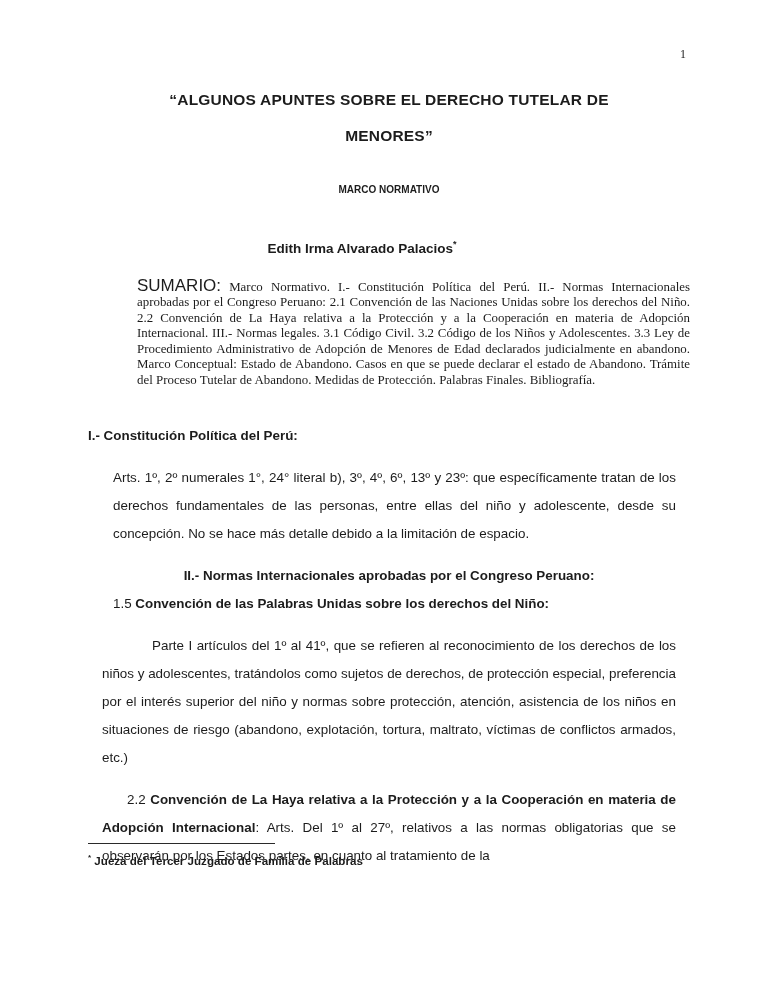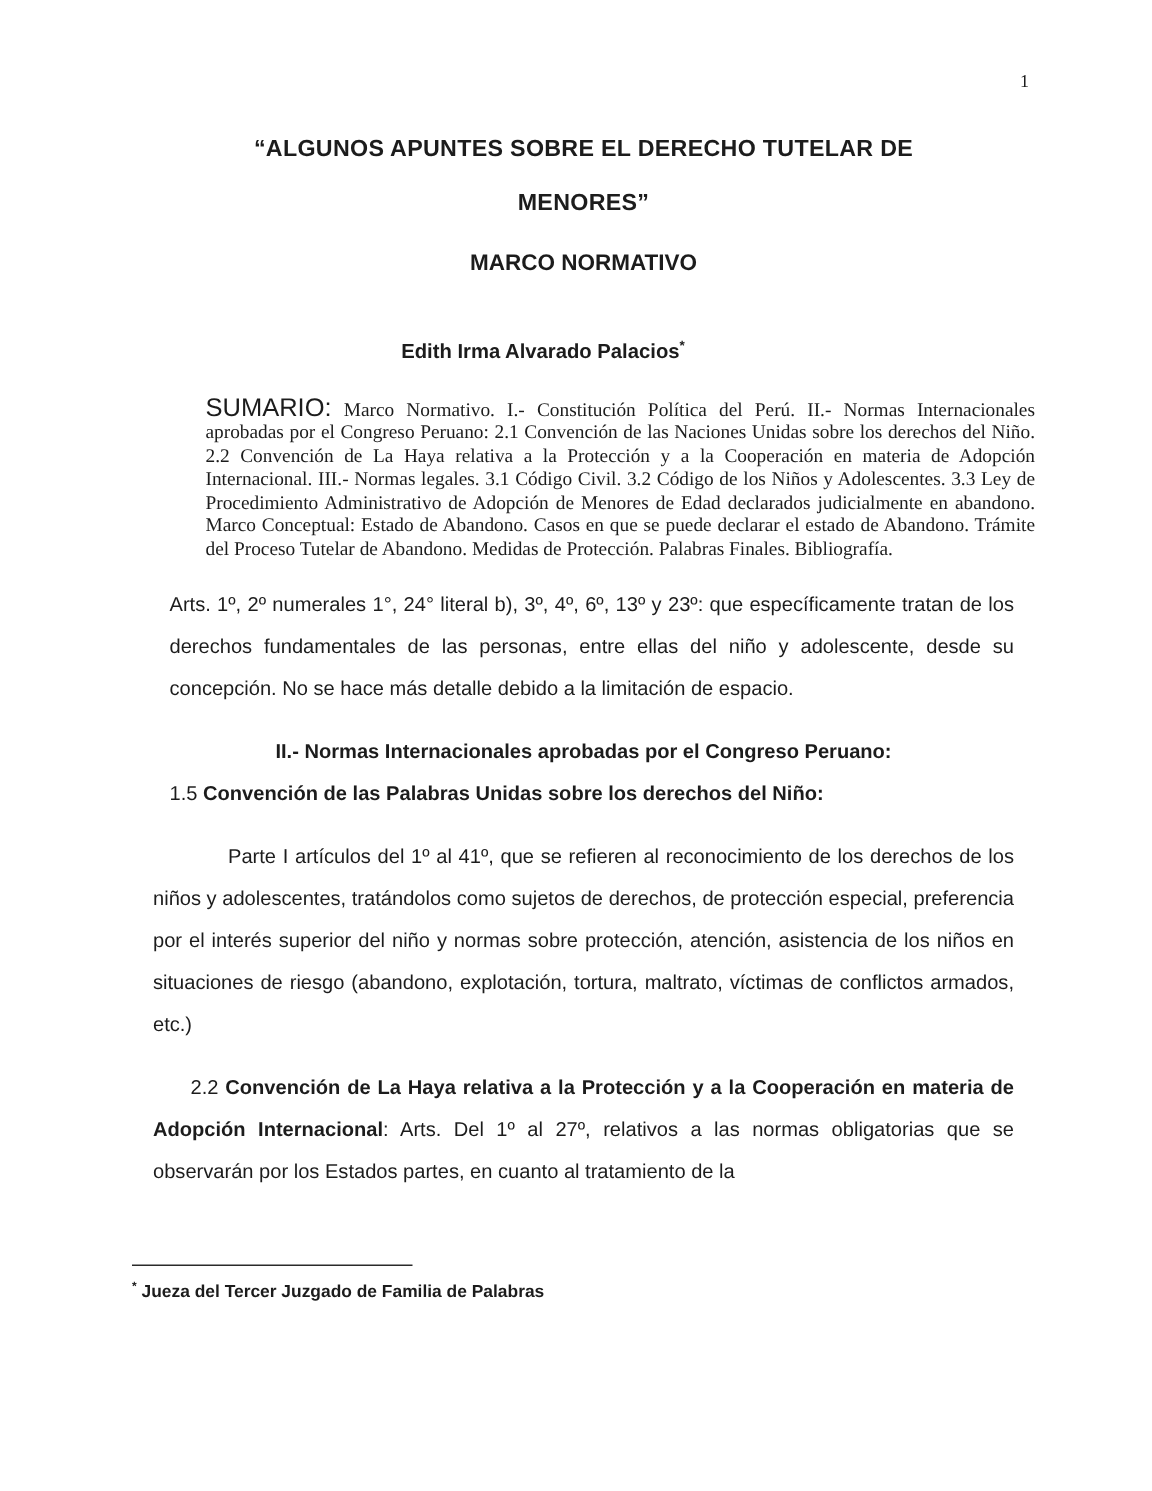--- a/index.html
+++ b/index.html
@@ -28,23 +28,23 @@
   .doc-title {
     margin: 20px 0 0 0;
     text-align: center;
     font-size: 15.5px;
     font-weight: bold;
     line-height: 36px;
     letter-spacing: 0.2px;
   }
   .doc-title .title-line { display: block; }
   .doc-subtitle {
-    margin-top: 14px;
+    margin-top: 28px;
     text-align: center;
-    font-size: 15px;
+    font-size: 10px;
     font-weight: bold;
     line-height: 15px;
   }
   .author-line {
     margin-top: 39px;
     text-align: center;
     padding-right: 54px;
     font-size: 13.5px;
     font-weight: bold;
     line-height: 16px;
@@ -113,20 +113,21 @@
     <span class="title-line">“ALGUNOS APUNTES SOBRE EL DERECHO TUTELAR DE</span>
     <span class="title-line">MENORES”</span>
   </h1>
 
   <div class="doc-subtitle">MARCO NORMATIVO</div>
 
   <div class="author-line"><span>Edith Irma Alvarado Palacios</span><sup>*</sup></div>
 
   <p class="sumario"><span class="sumario-label">SUMARIO:</span><span> Marco Normativo.  I.- Constitución Política del Perú.  II.- Normas Internacionales aprobadas por el Congreso Peruano:  2.1 Convención de las Naciones Unidas sobre los derechos del Niño.  2.2 Convención de La Haya relativa a la Protección y a la Cooperación en materia de Adopción Internacional. III.- Normas legales.  3.1 Código Civil.  3.2 Código de los Niños y Adolescentes. 3.3 Ley de Procedimiento Administrativo de Adopción de Menores de Edad declarados judicialmente en abandono. Marco Conceptual: Estado de Abandono.  Casos en que se puede declarar el estado de Abandono.  Trámite del Proceso Tutelar de Abandono. Medidas de Protección.  Palabras Finales. Bibliografía.</span></p>
 
+  <h2 class="sec-heading sec1-heading">I.- Constitución Política del Perú:</h2>
 
   <p class="body-par sec1-body">Arts. 1º, 2º numerales 1°, 24° literal b), 3º, 4º, 6º, 13º y 23º: que específicamente tratan de los derechos fundamentales de las personas, entre ellas del niño y adolescente, desde su concepción. No se hace más detalle debido a la limitación de espacio.</p>
 
   <h2 class="sec-heading sec2-heading">II.- Normas Internacionales aprobadas por el Congreso Peruano:</h2>
 
   <h3 class="sub-heading"><span>1.5 </span><b>Convención de las Palabras Unidas sobre los derechos del Niño:</b></h3>
 
   <p class="body-par indent-tab">Parte I artículos del 1º al 41º, que se refieren al reconocimiento de los derechos de los niños y adolescentes, tratándolos como sujetos de derechos, de protección especial, preferencia por el interés superior del niño y normas sobre protección, atención, asistencia de los niños en situaciones de riesgo (abandono, explotación, tortura, maltrato, víctimas de conflictos armados, etc.)</p>
 
   <p class="body-par indent-small"><span>2.2 </span><b>Convención de La Haya relativa a la Protección y a la Cooperación en materia de Adopción Internacional</b><span>: Arts. Del 1º al 27º, relativos a las normas obligatorias que se observarán por los Estados partes, en cuanto al tratamiento de la</span></p>

